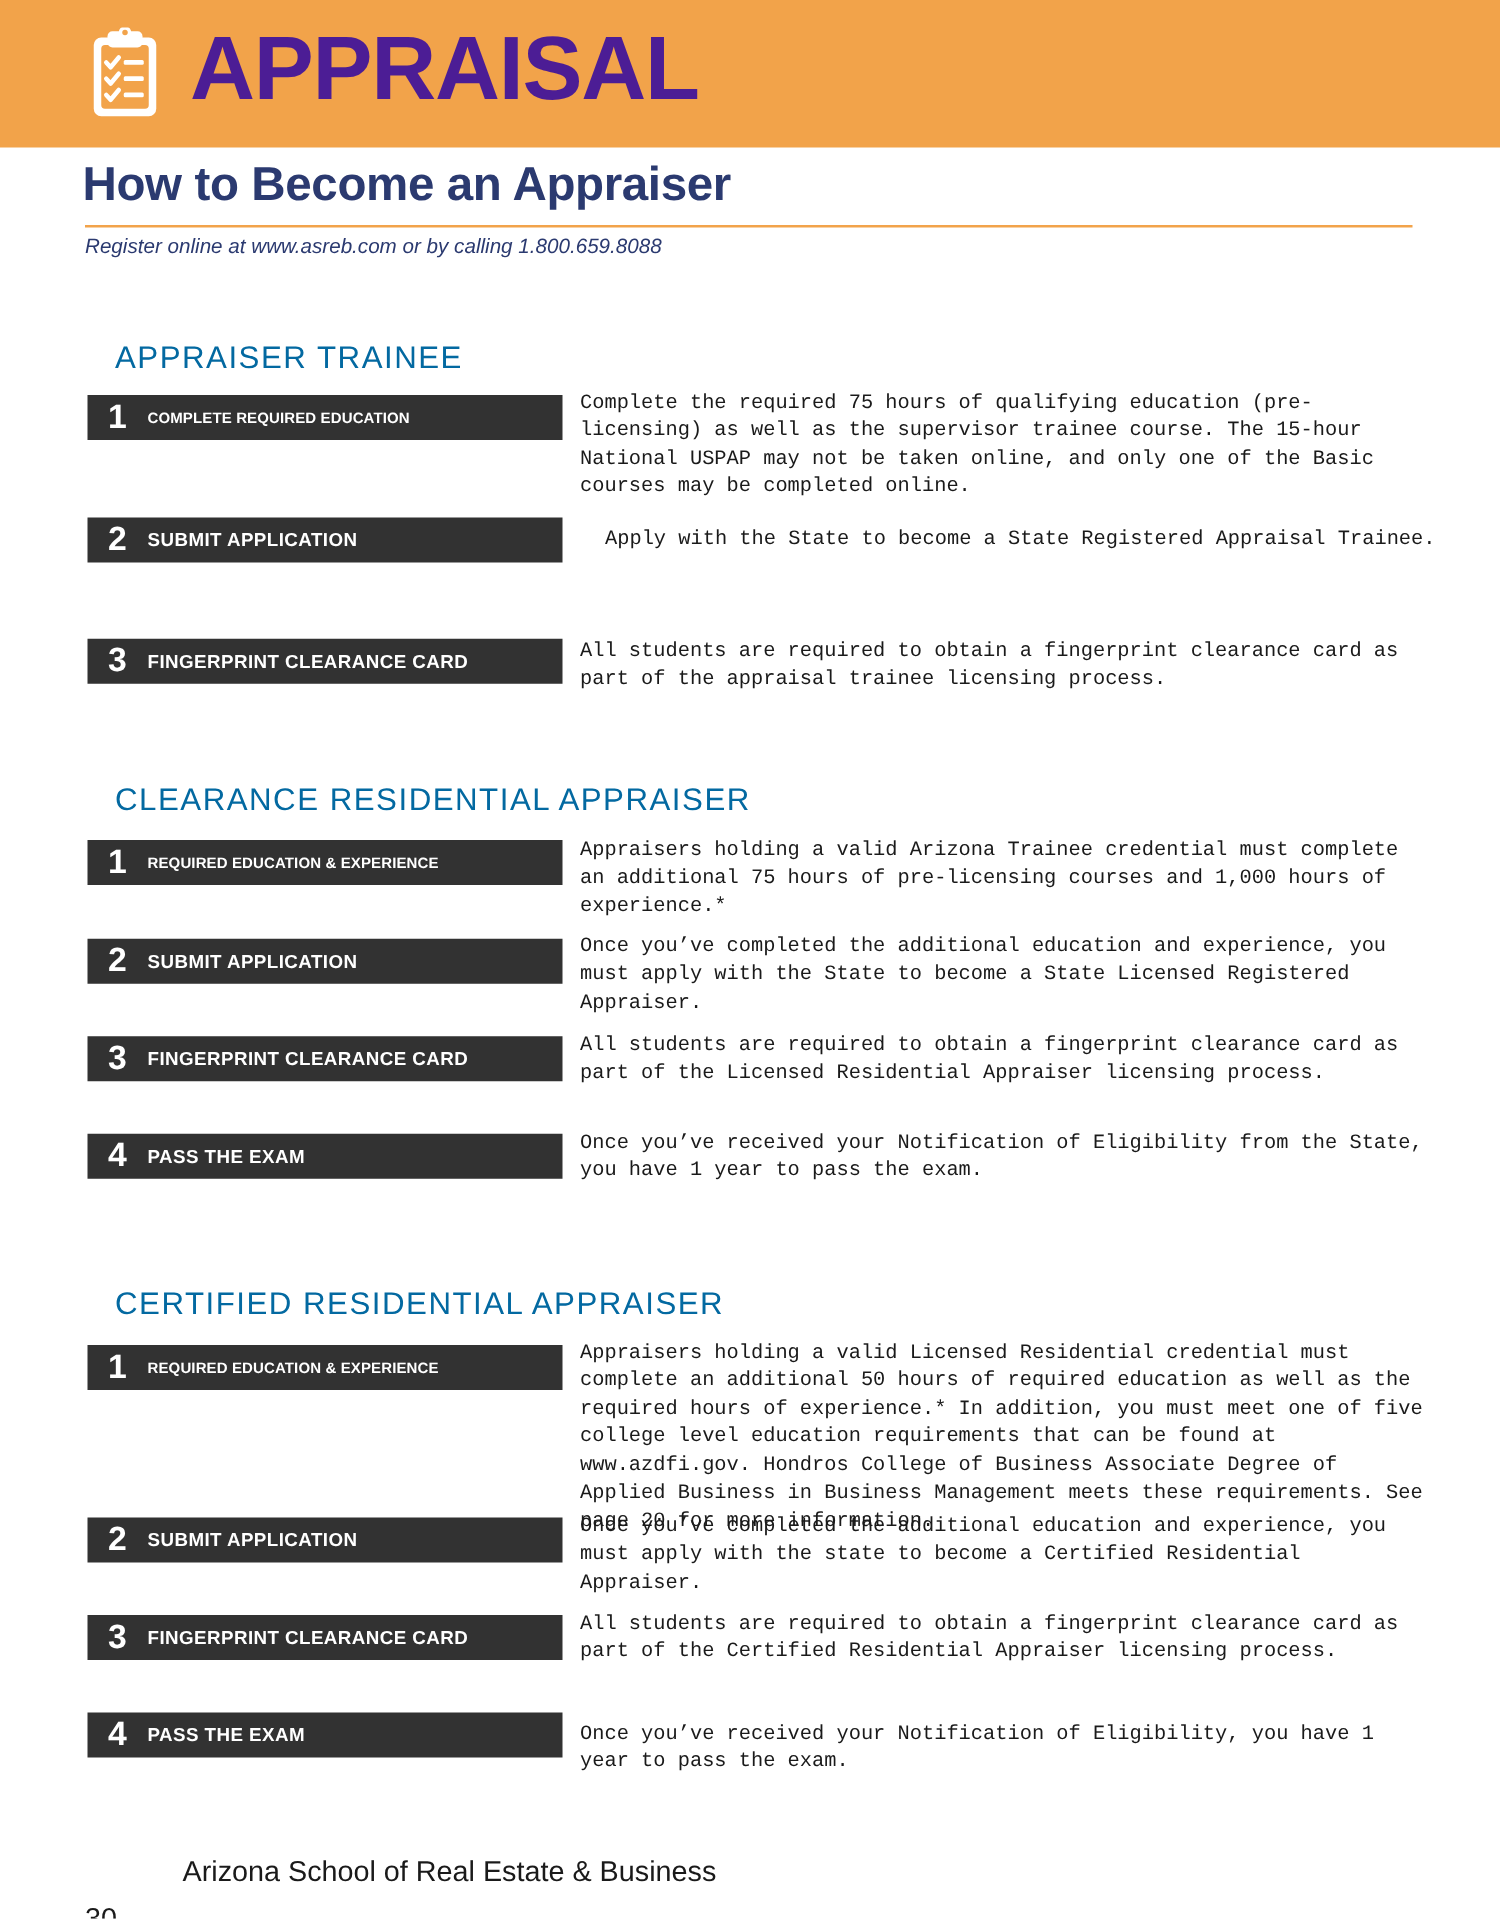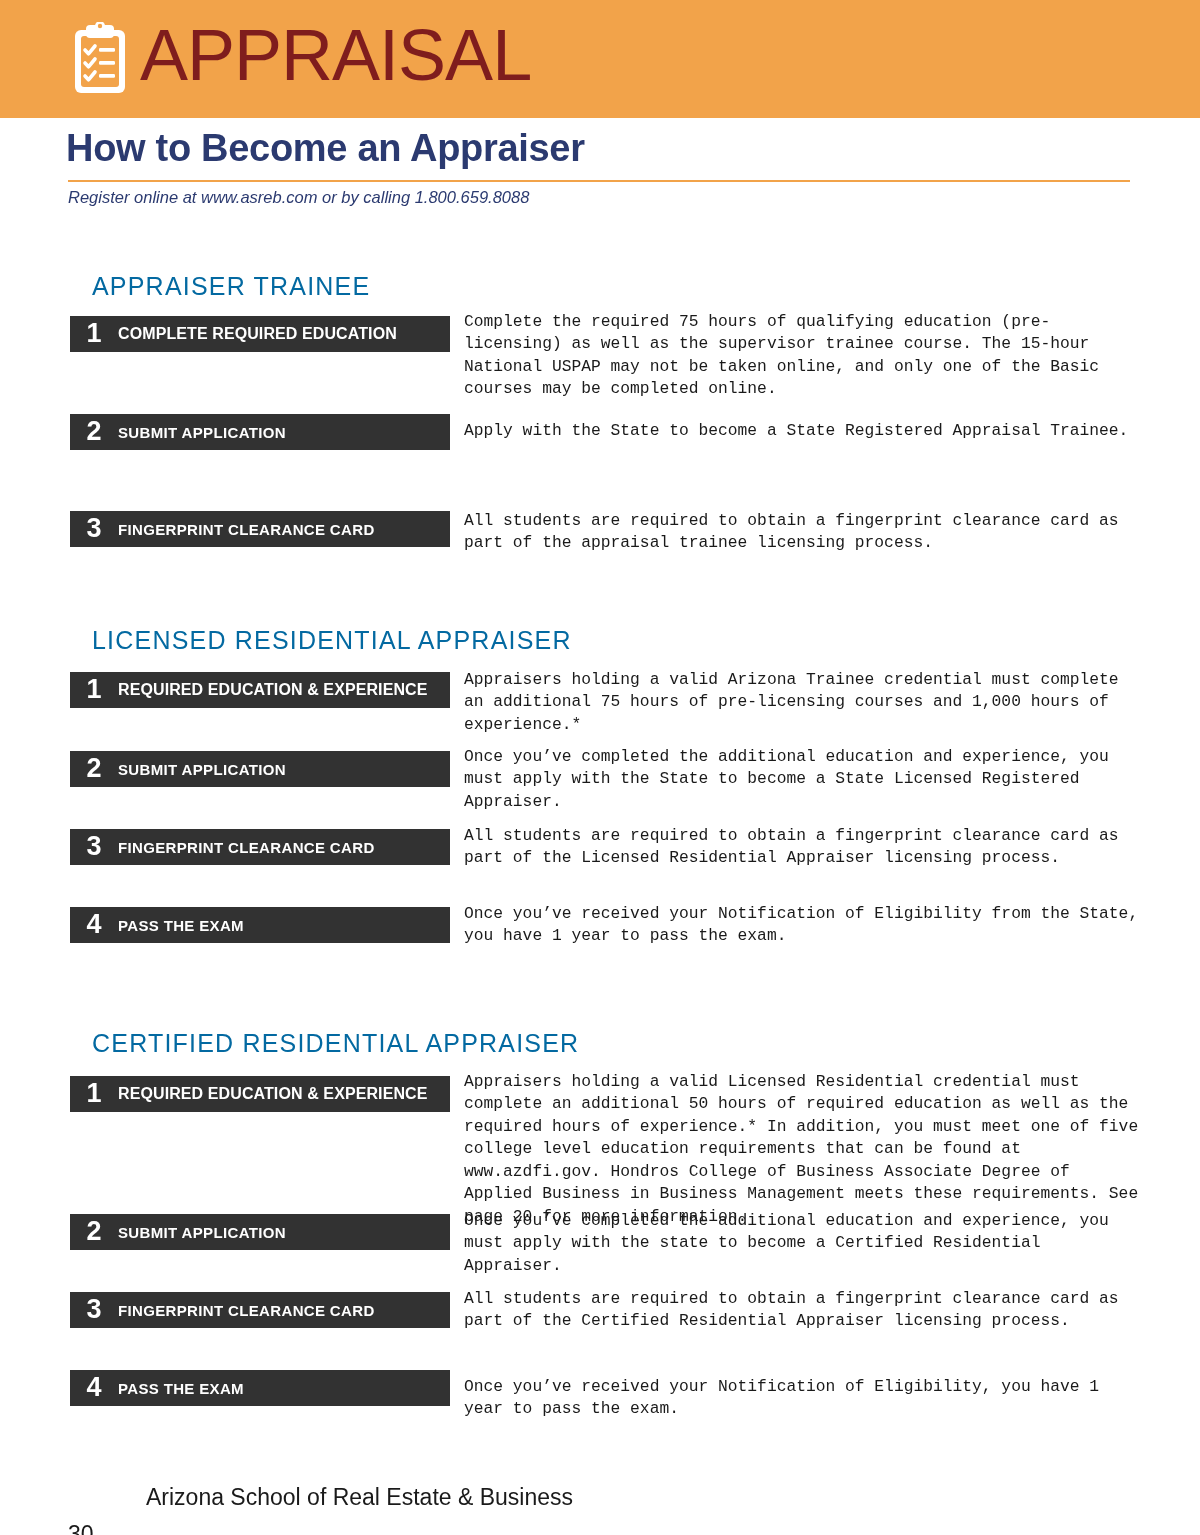--- a/index.html
+++ b/index.html
@@ -13,24 +13,24 @@
   .page { position:relative; width:1200px; height:1535px; overflow:hidden; background:#fff; }
 
   
   .banner {
     position:absolute; left:0; top:0; width:1200px; height:118px;
     background:#F2A34A;
     display:flex; align-items:center;
   }
   .banner-icon { margin-left:72px; width:56px; height:74px; display:block; }
   .banner-title {
-    margin-left:12px;
-    color:#7f1d1d;
+    margin-left:24px;
+    color:#4c1d95;
     font-size:72px;
-    font-weight:400;
+    font-weight:700;
     letter-spacing:-1px;
     line-height:1;
     position:relative;
     top:-4px;
   }
 
   
   .page-title {
     position:absolute; left:66px; top:127px;
     font-size:38px; font-weight:700; color:#2B3A70;
@@ -59,21 +59,21 @@
   }
   .step-num {
     color:#ffffff; font-size:27px; font-weight:700;
     width:48px; text-align:center; line-height:1;
     position:relative; top:-1px; flex:0 0 auto;
   }
   .step-label {
     color:#ffffff; font-size:15px; font-weight:700;
     letter-spacing:0.35px; line-height:1; white-space:nowrap;
   }
-  .step-label.tight { font-size:16px; letter-spacing:0.1px; }
+  .step-label.tight { font-size:12px; letter-spacing:0.1px; }
   .step-body {
     position:absolute; left:464px; top:1px; width:680px;
     font-size:16.3px; line-height:1.38; color:#1a1a1a;font-family:Liberation Mono, monospace;
   }
 
   
   .footer-page {
     position:absolute; left:68px; top:1484px;
     font-size:23px; color:#1a1a1a; font-weight:400;margin-top:37px;
   }
@@ -116,28 +116,28 @@
       </div>
       <div class="step-bar" style="top: 316px;">
         <span class="step-num">1</span>
         <span class="step-label tight">COMPLETE REQUIRED EDUCATION</span>
       </div>
       <div class="step-body" style="top: 311px;">Complete the required 75 hours of qualifying education (pre-licensing) as well as the supervisor trainee course. The 15-hour National USPAP may not be taken online, and only one of the Basic courses may be completed online.</div>
       <div class="step-bar" style="top: 414px;">
         <span class="step-num">2</span>
         <span class="step-label">SUBMIT APPLICATION</span>
       </div>
-      <div class="step-body" style="top: 420px;">Apply with the State to become a State Registered Appraisal Trainee.</div>
+      <div class="step-body" style="top: 420px; margin-left: 20px;">Apply with the State to become a State Registered Appraisal Trainee.</div>
       <div class="step-bar" style="top: 511px;">
         <span class="step-num">3</span>
         <span class="step-label">FINGERPRINT CLEARANCE CARD</span>
       </div>
       <div class="step-body" style="top: 510px;">All students are required to obtain a fingerprint clearance card as part of the appraisal trainee licensing process.</div>
       <div class="section" style="top: 626px;">
-        <div class="section-heading">LICENSED RESIDENTIAL APPRAISER</div>
+        <div class="section-heading">CLEARANCE RESIDENTIAL APPRAISER</div>
       </div>
       <div class="step-bar" style="top: 672px;">
         <span class="step-num">1</span>
         <span class="step-label tight">REQUIRED EDUCATION &amp; EXPERIENCE</span>
       </div>
       <div class="step-body" style="top: 669px;">Appraisers holding a valid Arizona Trainee credential must complete an additional 75 hours of pre-licensing courses and 1,000 hours of experience.*</div>
       <div class="step-bar" style="top: 751px;">
         <span class="step-num">2</span>
         <span class="step-label">SUBMIT APPLICATION</span>
       </div>

